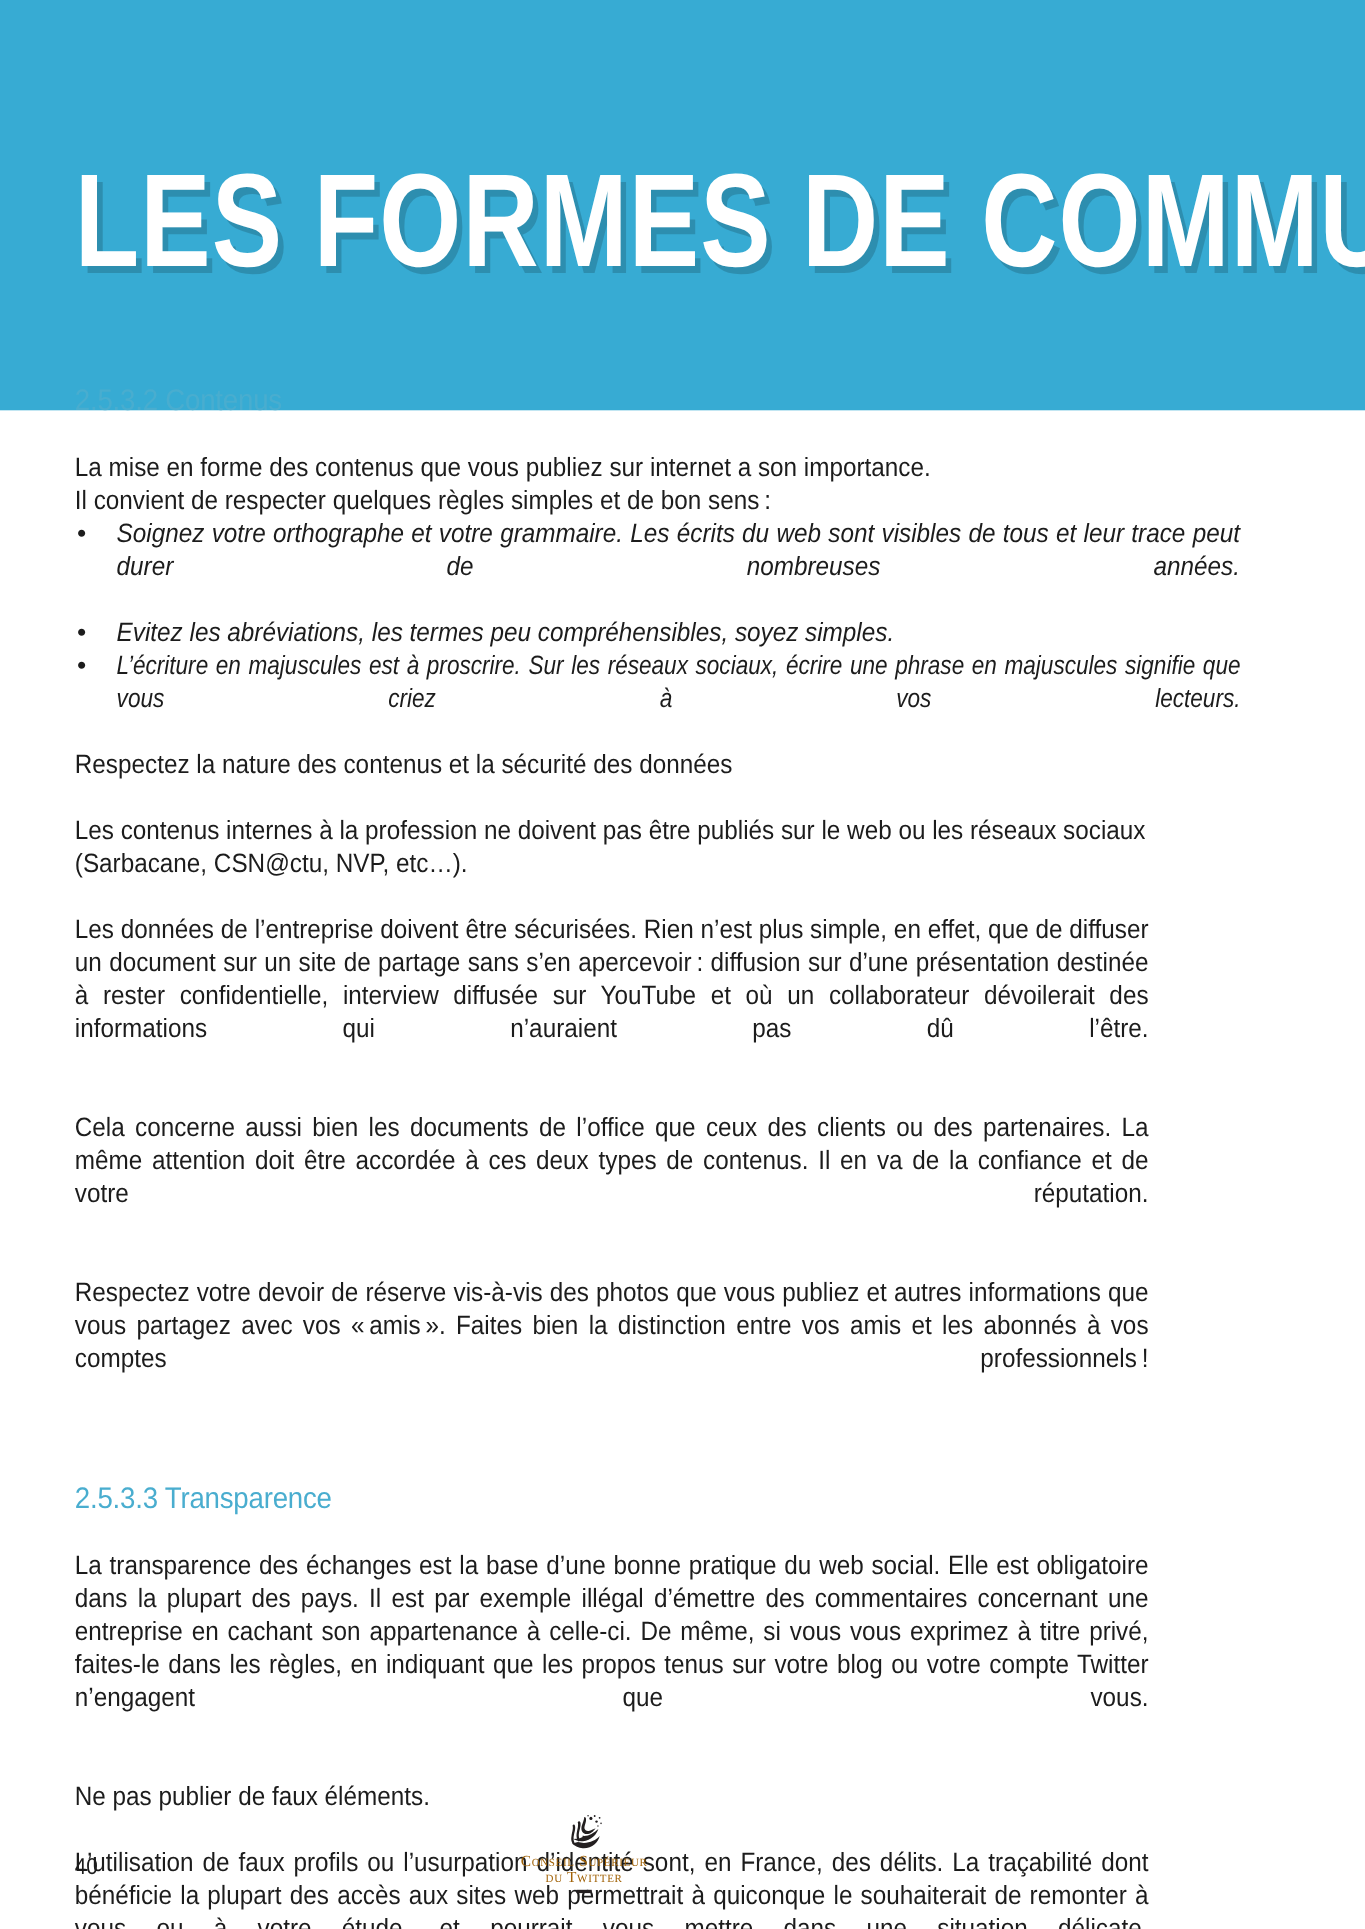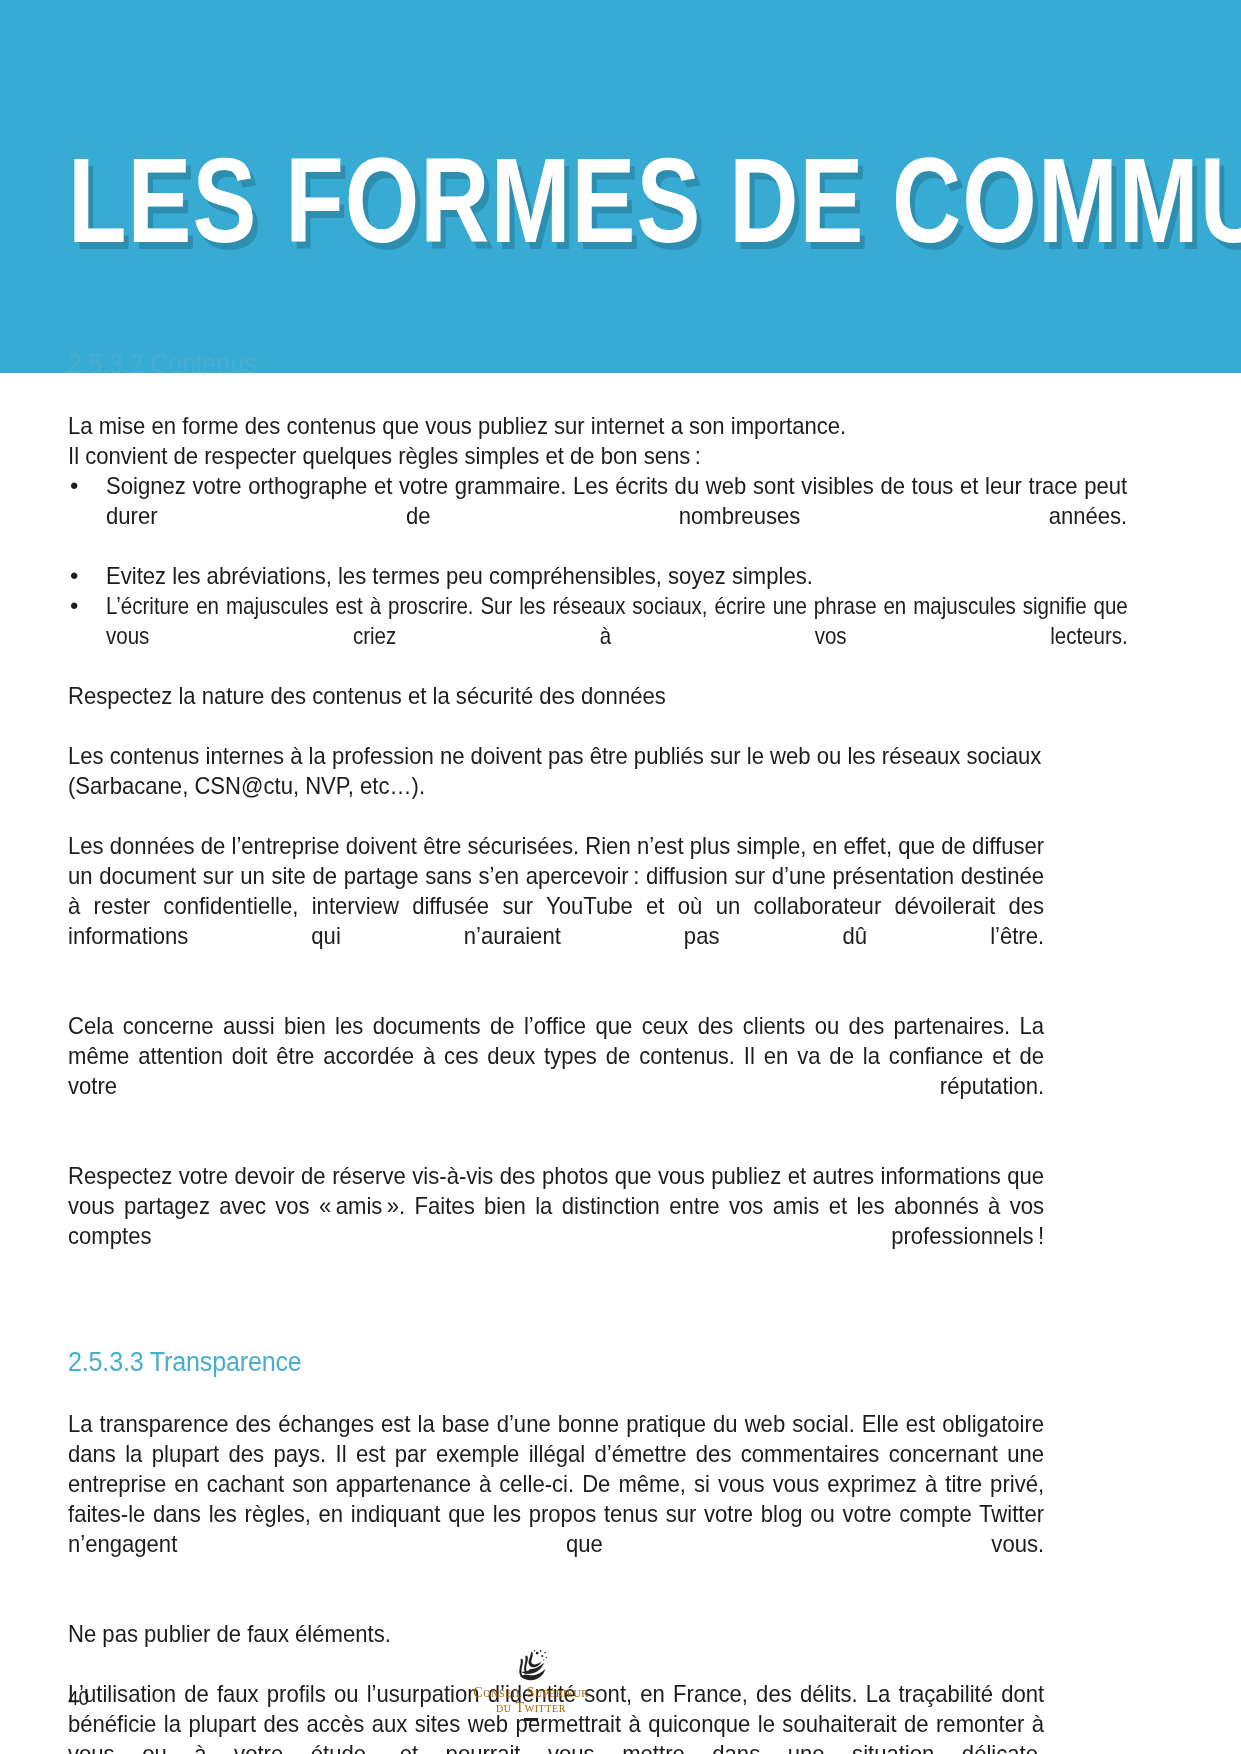--- a/index.html
+++ b/index.html
@@ -100,20 +100,21 @@
     font-size: 24px;
     line-height: 30px;
     text-align: left;
     padding-left: 2px;
     color: #1c1c1c;
   }
   .bullet-text {
     flex: 1 1 auto;
     width: auto;
     transform: none;
+    font-style: italic;
   }
   .bullet-body {
     transform: scaleX(0.92);
     transform-origin: left top;
     width: 1110px;
   }
   .bullet-body.tight {
     transform: scaleX(0.855);
     width: 1195px;
   }

